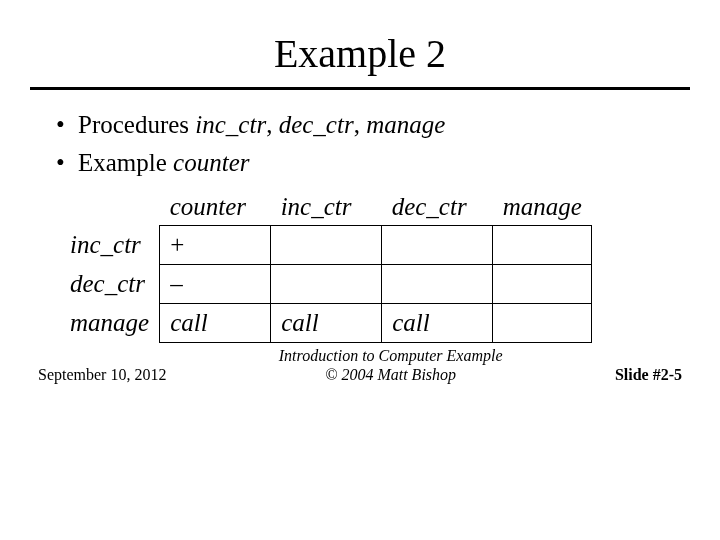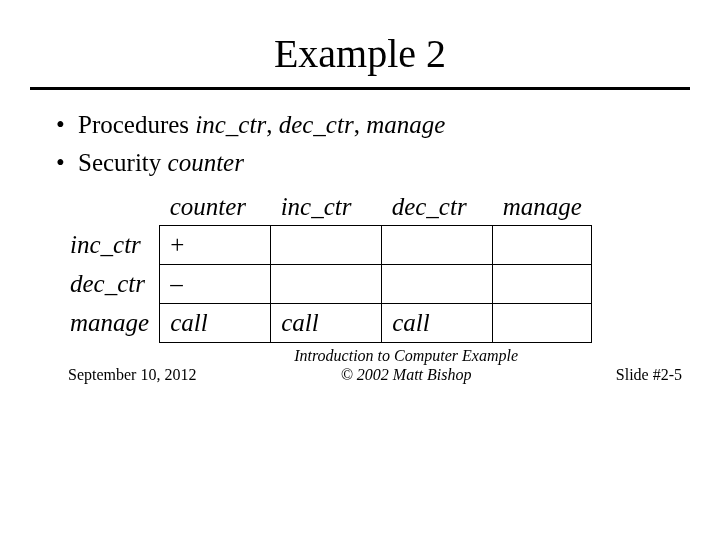--- a/index.html
+++ b/index.html
@@ -86,38 +86,38 @@
     align-items: flex-end;
     justify-content: space-between;
     padding: 0 38px;
     box-sizing: border-box;
   }
   .footer-center {
     text-align: center;
     font-style: italic;
     line-height: 1.2;
   }
-  .footer-left { text-align: left; margin-left: 30px; }
-  .footer-right { text-align: right; }
+  .footer-left { text-align: left; }
+  .footer-right { text-align: right; font-weight: bold; }
 </style>
 </head>
 <body>
 
 <div class="slide">
 
   <div class="title">Example 2</div>
   <hr class="rule">
 
   <div class="content">
     <ul class="bullets">
       <li>
         <span>Procedures </span><span class="italic">inc_ctr</span><span>, </span><span class="italic">dec_ctr</span><span>, </span><span class="italic">manage</span>
       </li>
       <li>
-        <span>Security </span><span class="italic">counter</span>
+        <span>Example </span><span class="italic">counter</span>
       </li>
     </ul>
 
     <table class="matrix">
       <tbody>
           <tr>
         <th></th>
         <th>counter</th>
         <th>inc_ctr</th>
         <th>dec_ctr</th>
@@ -145,18 +145,18 @@
         <td class="cell narrow"></td>
       </tr>
     </tbody>
       </table>
   </div>
 
   <div class="footer">
     <div class="footer-left">September 10, 2012</div>
     <div class="footer-center">
       <div>Introduction to Computer Example</div>
-      <div>© 2002 Matt Bishop</div>
+      <div>© 2004 Matt Bishop</div>
     </div>
     <div class="footer-right">Slide #2-5</div>
   </div>
 
 </div>
 
 </body></html>

